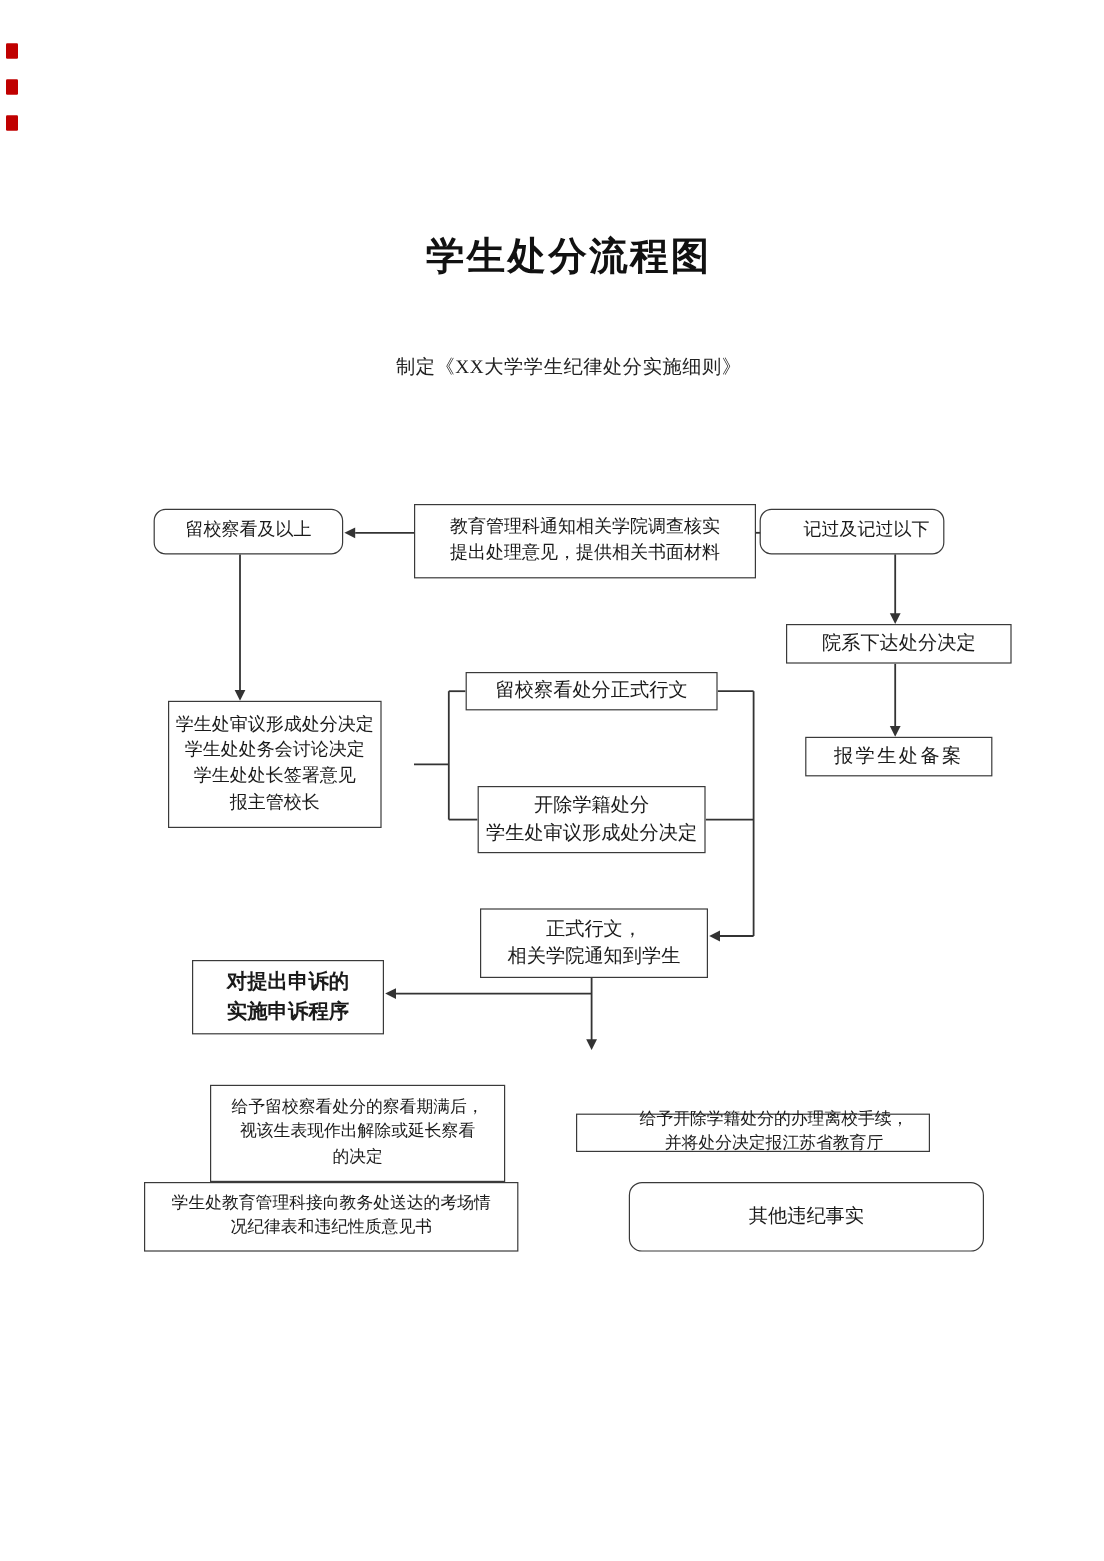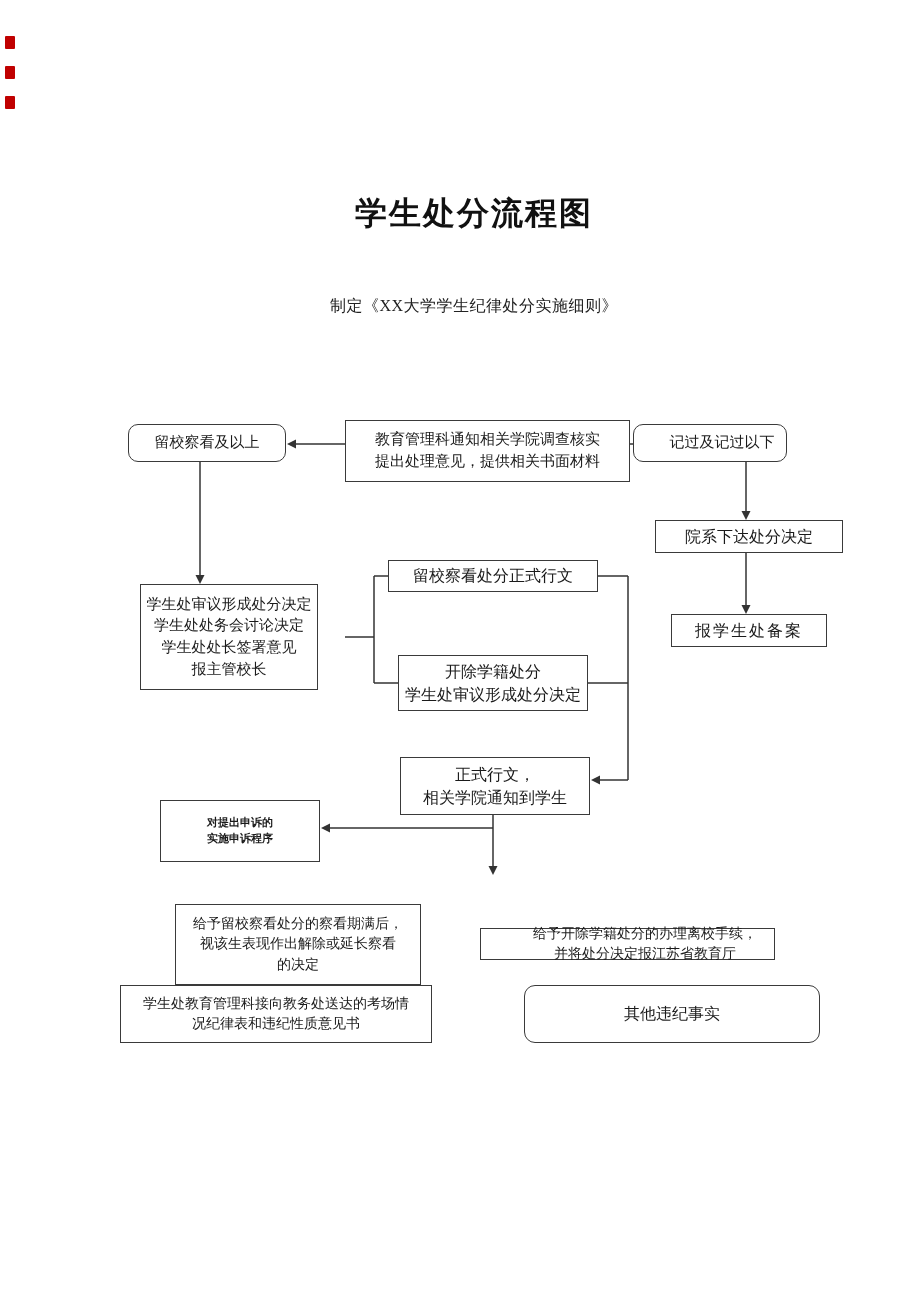--- a/index.html
+++ b/index.html
@@ -48,21 +48,21 @@
     align-items:center;
     justify-content:center;
     text-align:center;
     white-space:pre-line;
     line-height:1.45;
     font-size:15px;
     color:#1a1a1a;
   }
   .node.rounded{ border-radius:10px; }
   .node.big{ font-size:16px; }
-  .node.bold{ font-weight:700; font-size:11px;text-align:center; }
+  .node.bold{ font-weight:700; font-size:17px;text-align:center; }
   .node.small{ font-size:14px; }
   .red-mark{
     position:absolute;
     left:5px;
     width:10px;
     height:13px;
     background:#c00000;
     border-radius:1px;
   }
 </style>

